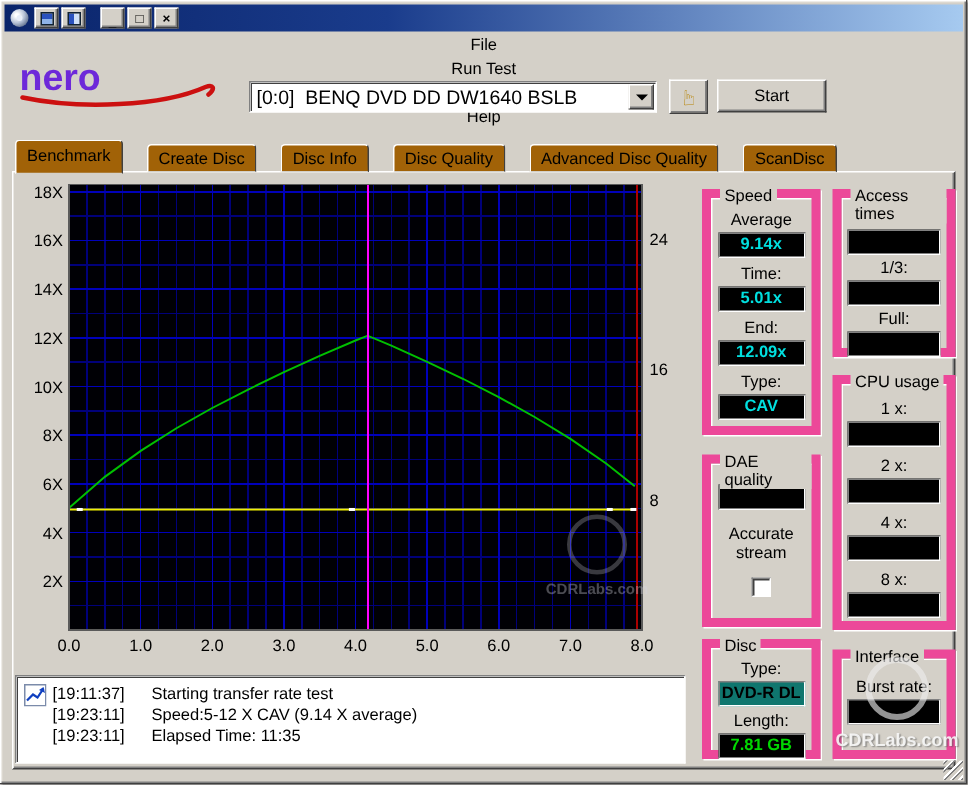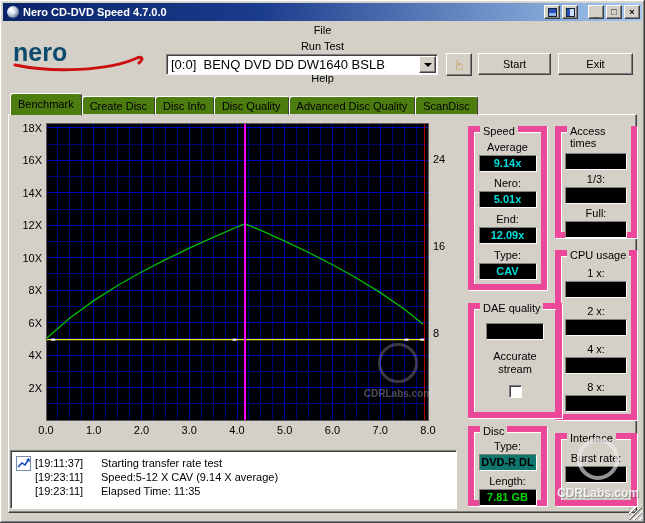--- a/index.html
+++ b/index.html
@@ -26,42 +26,42 @@
   .glyph{pointer-events:none;}
   .glyph.min{margin-top:4px;}
   .mini-ic{width:9px;height:9px;display:block;}
   .ic1{background:linear-gradient(180deg,#2a52be 55%,#8fb4e8 55%);border:1px solid #123;}
   .ic2{background:linear-gradient(90deg,#2a52be 45%,#cfe0f8 45%);border:1px solid #123;}
   
   .menubar{position:absolute;left:4px;top:22px;right:4px;height:19px;display:flex;align-items:center;flex-direction:column;}
   .menu-item{padding:2px 7px;cursor:default;}
   
   .logo{position:absolute;left:13px;top:40px;width:150px;}
-  .logo-nero{font-size:25px;font-weight:bold;letter-spacing:0px;line-height:24px;color:#0c4a6e;}
+  .logo-nero{font-size:25px;font-weight:bold;letter-spacing:0px;line-height:24px;color:#6d28d9;}
   .swoosh{position:absolute;left:0px;top:14px;}
   .logo-sub{margin-top:3px;font-size:12px;font-weight:bold;letter-spacing:0.5px;color:#101010;white-space:nowrap;}
   .combo{position:absolute;left:166px;top:54px;width:272px;height:21px;background:#fff;
     border:1px solid;border-color:#808080 #ffffff #ffffff #808080;box-shadow:inset 1px 1px 0 #404040;}
   .combo-text{position:absolute;left:4px;top:2px;white-space:pre;font-size:13px;}
   .combo-btn{position:absolute;right:1px;top:1px;width:17px;height:17px;background:#d4d0c8;
     border:1px solid;border-color:#ffffff #404040 #404040 #ffffff;box-shadow:inset -1px -1px 0 #808080;
     display:flex;align-items:center;justify-content:center;}
   .arrow-down{width:0;height:0;border-left:4px solid transparent;border-right:4px solid transparent;border-top:4px solid #000;}
   .btn3d{position:absolute;background:#d4d0c8;border:1px solid;border-color:#ffffff #404040 #404040 #ffffff;
     box-shadow:inset -1px -1px 0 #808080;font-family:"Liberation Sans",sans-serif;font-size:11px;color:#000;
     display:flex;align-items:center;justify-content:center;cursor:default;padding:0;}
   .hand-btn{left:446px;top:53px;width:26px;height:23px;}
   .hand{display:inline-block;transform:rotate(-90deg);color:#b8860b;font-size:14px;line-height:14px;}
   .start-btn{left:478px;top:53px;width:73px;height:22px;}
   .exit-btn{left:558px;top:53px;width:75px;height:22px;}
   
   .tabs{position:absolute;left:10px;top:92px;height:23px;display:flex;align-items:flex-end;z-index:3;}
-  .tab{height:19px;line-height:18px;padding:0 7px;background:#4d7c0f;border:1px solid;
+  .tab{height:19px;line-height:18px;padding:0 7px;background:#a16207;border:1px solid;
     border-color:#ffffff #404040 #d4d0c8 #ffffff;border-top-left-radius:3px;border-top-right-radius:3px;
-    margin-right:0px;white-space:nowrap;cursor:default;position:relative;}
+    margin-right:16px;white-space:nowrap;cursor:default;position:relative;}
   .tab.active{height:23px;line-height:21px;margin-bottom:-1px;z-index:4;font-weight:normal;
     border-bottom:1px solid #d4d0c8;}
   .tabpage{position:absolute;left:8px;top:114px;width:629px;height:399px;background:#d4d0c8;
     border:1px solid;border-color:#ffffff #404040 #404040 #ffffff;box-shadow:inset -1px -1px 0 #808080;}
   
   .chart-area{position:absolute;left:8px;top:118px;width:452px;height:332px;}
   
   .group{position:absolute;border:6px solid #ec4899;box-shadow:1px 1px 0 #ffffff,inset 1px 1px 0 #ffffff;
     display:flex;flex-direction:column;align-items:center;padding-top:4px;}
   .gtitle{position:absolute;top:-7px;left:6px;background:#d4d0c8;padding:0 3px;font-size:11px;}
@@ -69,21 +69,21 @@
   .lcd{background:#000;color:#00dfdf;font-weight:bold;font-size:11px;line-height:15px;text-align:center;
     width:58px;height:17px;border:1px solid;border-color:#808080 #ffffff #ffffff #808080;flex:none;}
   .lcd-cyan{background:#0f766e;color:#000;}
   .lcd-green{color:#00d800;}
   .g-speed{left:468px;top:126px;width:79px;height:164px;}
   .g-access{left:555px;top:126px;width:82px;height:112px;}
   .g-access .glabel{margin-top:3px;}
   .g-access .lcd,.g-cpu .lcd,.g-iface .lcd{width:62px;}
   .g-cpu{left:555px;top:250px;width:82px;height:170px;}
   .g-cpu .glabel{margin-top:7px;}
-  .g-dae{left:468px;top:303px;width:94px;height:115px;}
+  .g-dae{left:468px;top:303px;width:79px;height:115px;}
   .g-dae .lcd{margin-top:10px;}
   .g-dae .glabel{margin-top:10px;width:56px;text-align:center;line-height:13px;}
   .checkbox{margin-top:7px;width:13px;height:13px;background:#fff;border:1px solid;
     border-color:#808080 #ffffff #ffffff #808080;box-shadow:inset 1px 1px 0 #404040;}
   .g-disc{left:468px;top:426px;width:79px;height:80px;}
   .g-disc .glabel{margin-top:4px;}
   .g-iface{left:555px;top:433px;width:82px;height:73px;padding-top:8px;}
   
   .log{position:absolute;left:10px;top:450px;width:447px;height:59px;background:#fff;
     border:1px solid;border-color:#808080 #ffffff #ffffff #808080;box-shadow:inset 1px 1px 0 #404040;
@@ -105,21 +105,20 @@
   .grip{position:absolute;right:3px;bottom:3px;width:13px;height:13px;
     background:repeating-linear-gradient(135deg,#ffffff 0px,#ffffff 1px,#808080 1px,#808080 2px,transparent 2px,transparent 4px);}
 </style>
 </head>
 <body>
 
 <div class="window">
 
   <div class="titlebar">
     <span class="app-icon"></span>
-    <span class="title-text">Nero CD-DVD Speed 4.7.0.0</span>
     <span class="tb-btns">
       <button class="tb-btn">
           <span class="mini-ic ic1"></span>
         </button>
       <button class="tb-btn">
           <span class="mini-ic ic2"></span>
         </button>
       <span class="tb-gap"></span>
       <button class="tb-btn">
           <span class="glyph min">_</span>
@@ -151,21 +150,20 @@
     <span class="combo-text">[0:0]  BENQ DVD DD DW1640 BSLB</span>
     <span class="combo-btn">
         <span class="arrow-down"></span>
       </span>
   </div>
 
   <button class="btn3d hand-btn">
       <span class="hand">☞</span>
     </button>
   <button class="btn3d start-btn">Start</button>
-  <button class="btn3d exit-btn">Exit</button>
 
   <div class="tabs">
     <div class="tab active">Benchmark</div>
     <div class="tab">Create Disc</div>
     <div class="tab">Disc Info</div>
     <div class="tab">Disc Quality</div>
     <div class="tab">Advanced Disc Quality</div>
     <div class="tab">ScanDisc</div>
   </div>
 
@@ -273,21 +271,21 @@
     <div class="wm wm-chart">
       <div class="wm-ring"></div>
       <div class="wm-text">CDRLabs.com</div>
     </div>
   </div>
 
   <div class="group g-speed">
     <div class="gtitle">Speed</div>
     <div class="glabel">Average</div>
     <div class="lcd">9.14x</div>
-    <div class="glabel">Nero:</div>
+    <div class="glabel">Time:</div>
     <div class="lcd">5.01x</div>
     <div class="glabel">End:</div>
     <div class="lcd">12.09x</div>
     <div class="glabel">Type:</div>
     <div class="lcd">CAV</div>
   </div>
 
   <div class="group g-access">
     <div class="gtitle">Access times</div>
     <div class="glabel">Random:</div>

